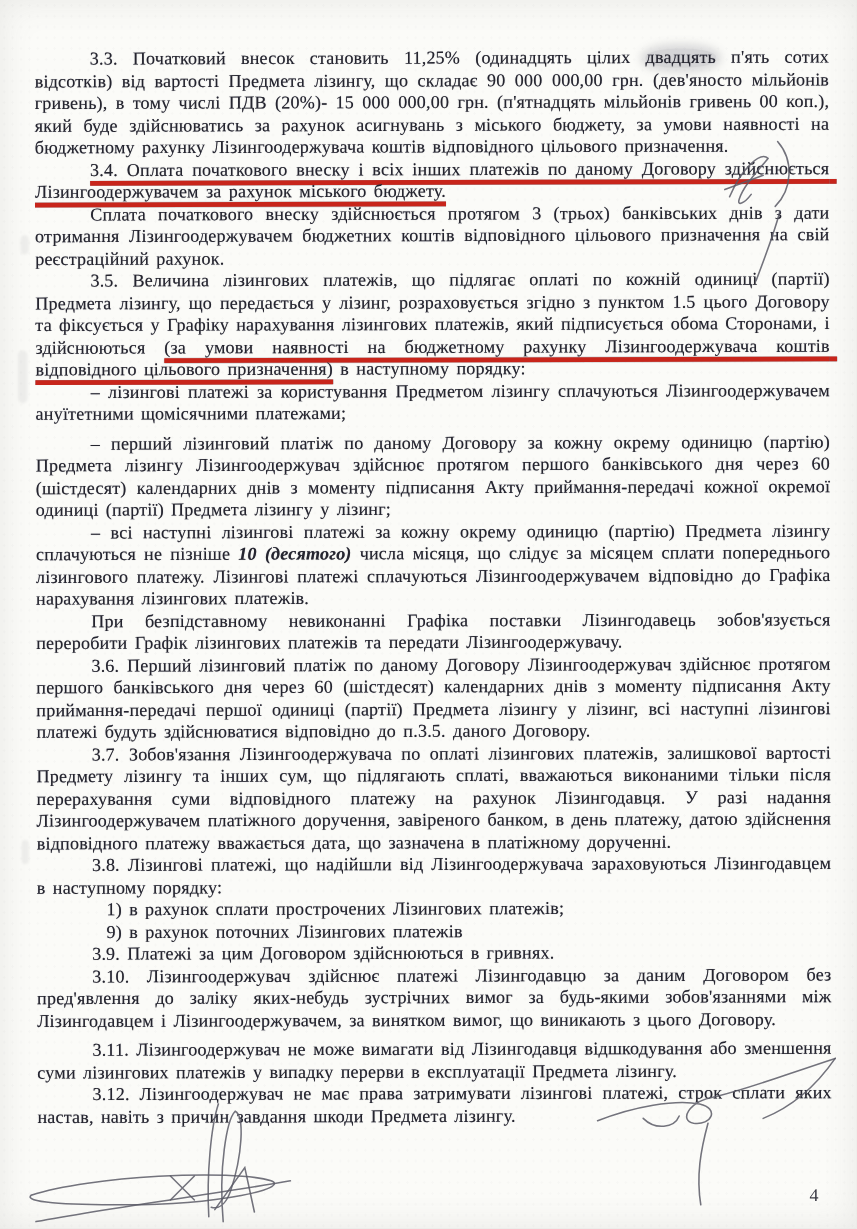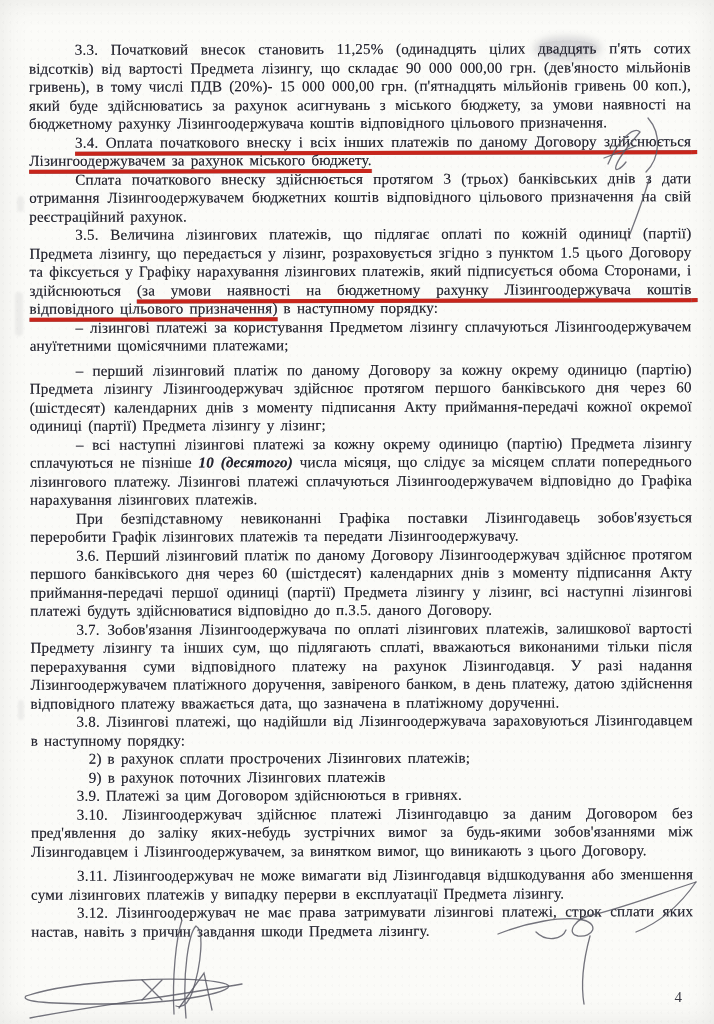--- a/index.html
+++ b/index.html
@@ -62,21 +62,21 @@
       <p class="para"><span class="seg red-underline">3.4. Оплата початкового внеску і всіх інших платежів по даному Договору здійснюється Лізингоодержувачем за рахунок міського бюджету.</span></p>
       <p class="para"><span class="seg normal">Сплата початкового внеску здійснюється протягом 3 (трьох) банківських днів з дати отримання Лізингоодержувачем бюджетних коштів відповідного цільового призначення на свій реєстраційний рахунок.</span></p>
       <p class="para"><span class="seg normal">3.5. Величина лізингових платежів, що підлягає оплаті по кожній одиниці (партії) Предмета лізингу, що передається у лізинг, розраховується згідно з пунктом 1.5 цього Договору та фіксується у Графіку нарахування лізингових платежів, який підписується обома Сторонами, і здійснюються </span><span class="seg red-underline">(за умови наявності на бюджетному рахунку Лізингоодержувача коштів відповідного цільового призначення)</span><span class="seg normal"> в наступному порядку:</span></p>
       <p class="para"><span class="seg normal">– лізингові платежі за користування Предметом лізингу сплачуються Лізингоодержувачем ануїтетними щомісячними платежами;</span></p>
       <p class="para sp"><span class="seg normal">– перший лізинговий платіж по даному Договору за кожну окрему одиницю (партію) Предмета лізингу Лізингоодержувач здійснює протягом першого банківського дня через 60 (шістдесят) календарних днів з моменту підписання Акту приймання-передачі кожної окремої одиниці (партії) Предмета лізингу у лізинг;</span></p>
       <p class="para"><span class="seg normal">– всі наступні лізингові платежі за кожну окрему одиницю (партію) Предмета лізингу сплачуються не пізніше </span><span class="seg bi">10 (десятого)</span><span class="seg normal"> числа місяця, що слідує за місяцем сплати попереднього лізингового платежу. Лізингові платежі сплачуються Лізингоодержувачем відповідно до Графіка нарахування лізингових платежів.</span></p>
       <p class="para"><span class="seg normal">При безпідставному невиконанні Графіка поставки Лізингодавець зобов'язується переробити Графік лізингових платежів та передати Лізингоодержувачу.</span></p>
       <p class="para"><span class="seg normal">3.6. Перший лізинговий платіж по даному Договору Лізингоодержувач здійснює протягом першого банківського дня через 60 (шістдесят) календарних днів з моменту підписання Акту приймання-передачі першої одиниці (партії) Предмета лізингу у лізинг, всі наступні лізингові платежі будуть здійснюватися відповідно до п.3.5. даного Договору.</span></p>
       <p class="para"><span class="seg normal">3.7. Зобов'язання Лізингоодержувача по оплаті лізингових платежів, залишкової вартості Предмету лізингу та інших сум, що підлягають сплаті, вважаються виконаними тільки після перерахування суми відповідного платежу на рахунок Лізингодавця. У разі надання Лізингоодержувачем платіжного доручення, завіреного банком, в день платежу, датою здійснення відповідного платежу вважається дата, що зазначена в платіжному дорученні.</span></p>
       <p class="para"><span class="seg normal">3.8. Лізингові платежі, що надійшли від Лізингоодержувача зараховуються Лізингодавцем в наступному порядку:</span></p>
-      <p class="para list"><span class="seg normal">2) в рахунок сплати прострочених Лізингових платежів;</span></p>
+      <p class="para list"><span class="seg normal">1) в рахунок сплати прострочених Лізингових платежів;</span></p>
       <p class="para list"><span class="seg normal">9) в рахунок поточних Лізингових платежів</span></p>
       <p class="para"><span class="seg normal">3.9. Платежі за цим Договором здійснюються в гривнях.</span></p>
       <p class="para"><span class="seg normal">3.10. Лізингоодержувач здійснює платежі Лізингодавцю за даним Договором без пред'явлення до заліку яких-небудь зустрічних вимог за будь-якими зобов'язаннями між Лізингодавцем і Лізингоодержувачем, за винятком вимог, що виникають з цього Договору.</span></p>
       <p class="para sp"><span class="seg normal">3.11. Лізингоодержувач не може вимагати від Лізингодавця відшкодування або зменшення суми лізингових платежів у випадку перерви в експлуатації Предмета лізингу.</span></p>
       <p class="para"><span class="seg normal">3.12. Лізингоодержувач не має права затримувати лізингові платежі, строк сплати яких настав, навіть з причин завдання шкоди Предмета лізингу.</span></p>
     </div>
 
   <div class="smear" style="left:17px;top:196px;width:7px;height:16px;"></div>
   <div class="smear" style="left:15px;top:292px;width:8px;height:44px;"></div>
   <div class="smear" style="left:18px;top:700px;width:6px;height:20px;"></div>

